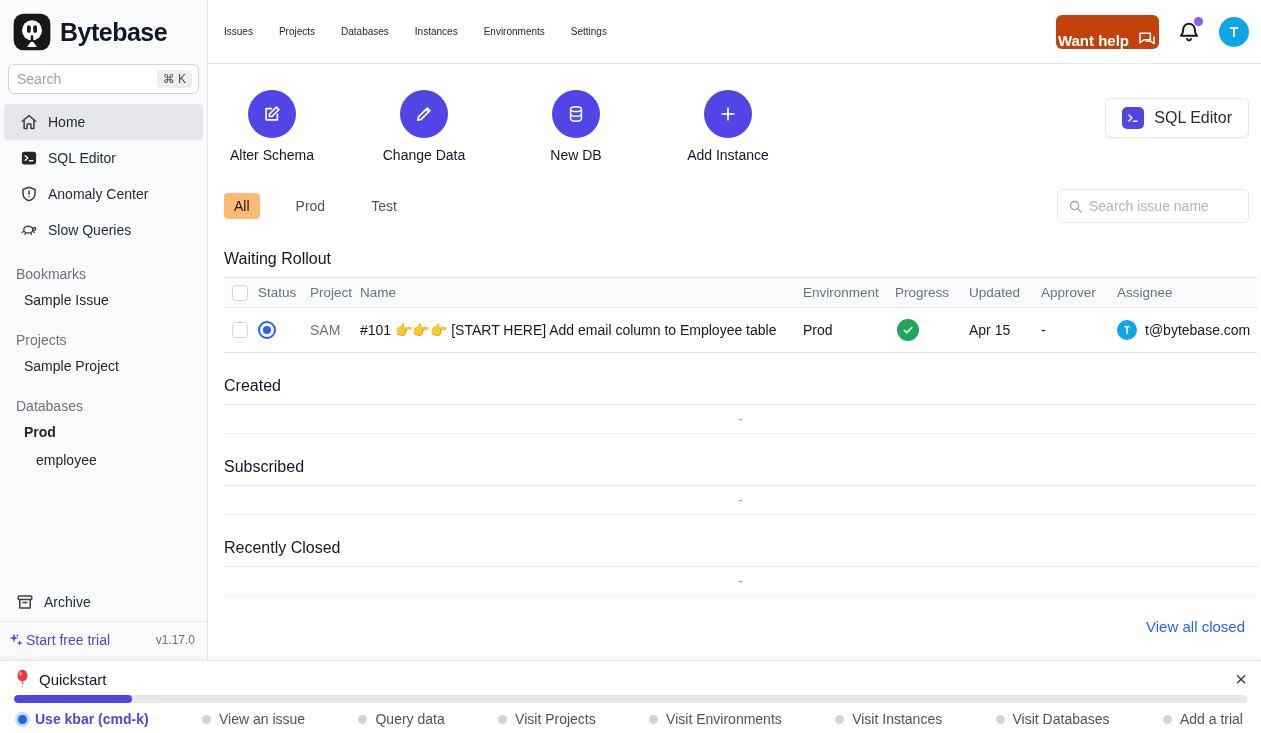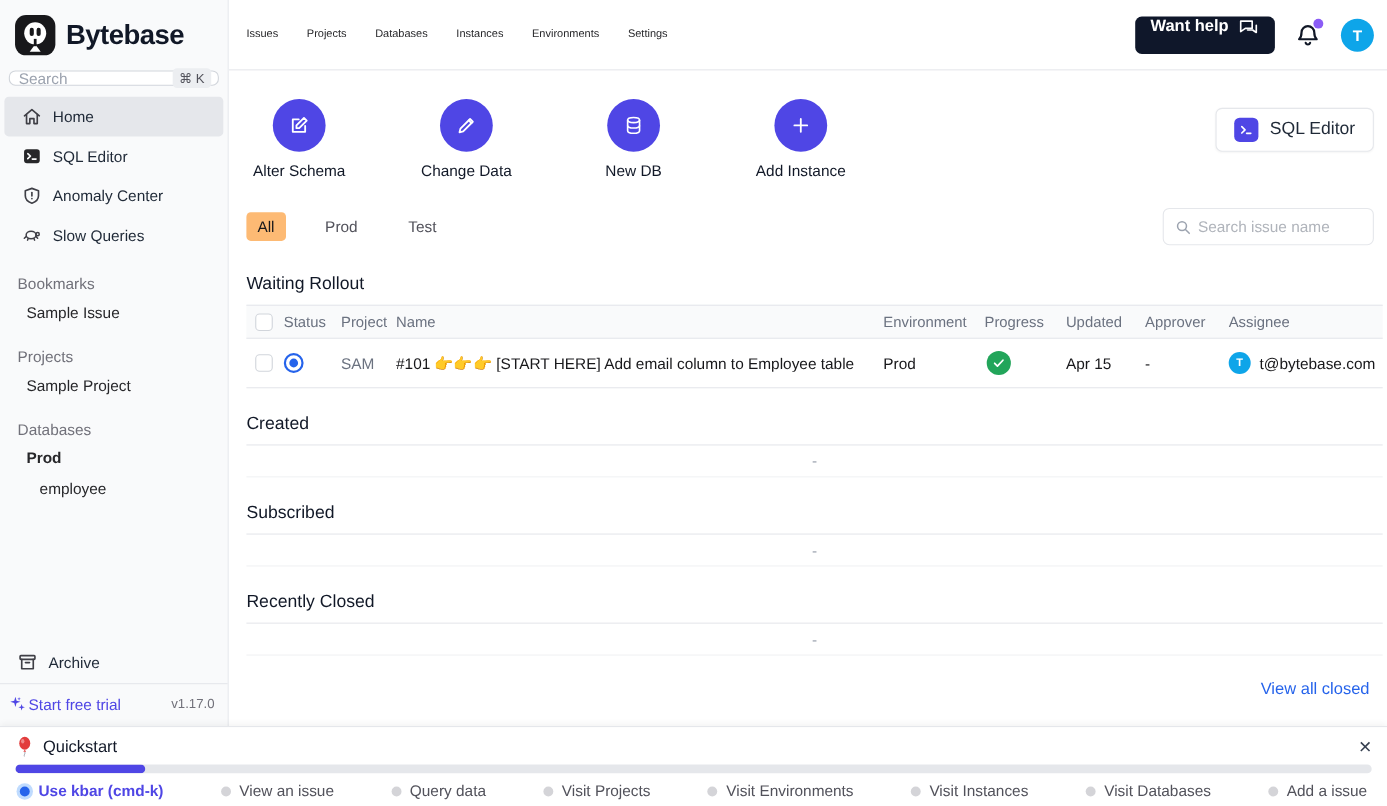--- a/index.html
+++ b/index.html
@@ -6,21 +6,21 @@
   html,body { width:1261px; height:733px; }
   body { font-family:"Liberation Sans", sans-serif; background:#fff; color:#1f2937; overflow:hidden; }
   .app { position:relative; width:1261px; height:733px; background:#fff; }
 
   
   .sidebar { position:absolute; left:0; top:0; width:208px; height:660px;
     background:#f9fafb; border-right:1px solid #e5e7eb; display:flex; flex-direction:column; }
   .logo-row { display:flex; align-items:center; gap:8px; padding:12px 10px 10px 12px; }
   .logo-mark { width:40px; height:40px; flex:0 0 auto; }
   .logo-text { font-size:25px; font-weight:800; color:#111827; letter-spacing:-0.5px; }
-  .search-box { margin:2px 8px 10px 8px; height:14px; background:#fff; border:1px solid #d1d5db;
+  .search-box { margin:2px 8px 10px 8px; height:30px; background:#fff; border:1px solid #d1d5db;
     border-radius:6px; display:flex; align-items:center; padding:0 6px 0 8px; gap:6px; }
   .search-box input { border:none; outline:none; flex:1; min-width:0; font-size:14px; color:#374151;
     font-family:"Liberation Sans", sans-serif; background:transparent; }
   .search-box input::placeholder { color:#9ca3af; }
   .kbd { background:#eceef1; border-radius:4px; font-size:12px; color:#52525b; padding:2px 6px; white-space:nowrap; }
   .nav-item { display:flex; align-items:center; gap:10px; height:36px; padding:0 16px;
     font-size:14px; color:#1f2937; cursor:pointer; margin:0 4px; border-radius:4px; }
   .nav-item.active { background:#e5e7eb; }
   .nav-item .ico { width:18px; height:18px; color:#3f3f46; display:flex; }
   .nav-item .ico svg { width:18px; height:18px; }
@@ -36,23 +36,23 @@
   .trial-link { display:flex; align-items:center; gap:2px; color:#4f46e5; font-size:14px; cursor:pointer; }
   .trial-link .ico { width:16px; height:16px; display:flex; }
   .version { margin-left:auto; font-size:12px; color:#71717a; }
 
   
   .main { position:absolute; left:208px; top:0; width:1053px; height:660px; background:#fff; overflow:hidden; }
   .topbar { height:64px; border-bottom:1px solid #e5e7eb; display:flex; align-items:center; padding:0 12px 0 16px; }
   .topnav { display:flex; gap:26px; }
   .topnav .tn-item { font-size:10px; color:#27272a; cursor:pointer; }
   .topbar-right { margin-left:auto; display:flex; align-items:center; gap:18px; }
-  .help-btn { background:#0f172a; color:#fff; border:none; font-family:"Liberation Sans",sans-serif;
-    font-size:15px; font-weight:700; border-radius:6px; height:34px; padding:0 14px;
-    display:flex; align-items:flex-start; gap:8px; cursor:pointer; }
+  .help-btn { background:#c2410c; color:#fff; border:none; font-family:"Liberation Sans",sans-serif;
+    font-size:15px; font-weight:700; border-radius:6px; height:34px; padding:0 2px;
+    display:flex; align-items:flex-end; gap:8px; cursor:pointer; }
   .bell-wrap { position:relative; display:flex; cursor:pointer; }
   .bell-dot { position:absolute; right:-2px; top:-3px; width:9px; height:9px; border-radius:50%; background:#8b5cf6; }
   .avatar { width:30px; height:30px; border-radius:50%; background:#0ea5e9; color:#fff; font-size:14px;
     font-weight:700; display:flex; align-items:center; justify-content:center; cursor:pointer; }
   .avatar.sm { width:20px; height:20px; font-size:10px; }
 
   .content { padding:0 4px 0 16px; }
   .actions-row { display:flex; align-items:flex-start; margin-top:26px; }
   .qa-list { display:flex; gap:56px; }
   .qa { display:flex; flex-direction:column; align-items:center; gap:9px; width:96px; cursor:pointer; }
@@ -405,17 +405,17 @@
       <span class="qs-step">
         <span class="qs-dot"></span>
         <span>Visit Instances</span>
       </span>
       <span class="qs-step">
         <span class="qs-dot"></span>
         <span>Visit Databases</span>
       </span>
       <span class="qs-step">
         <span class="qs-dot"></span>
-        <span>Add a issue</span>
+        <span>Add a trial</span>
       </span>
     </div>
   </footer>
 </div>
 
 </body></html>

